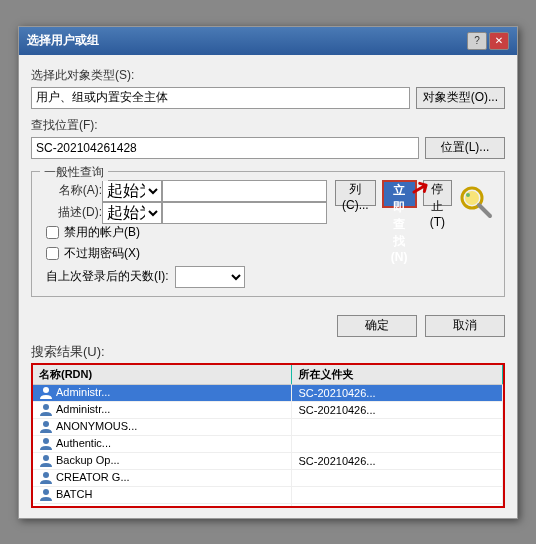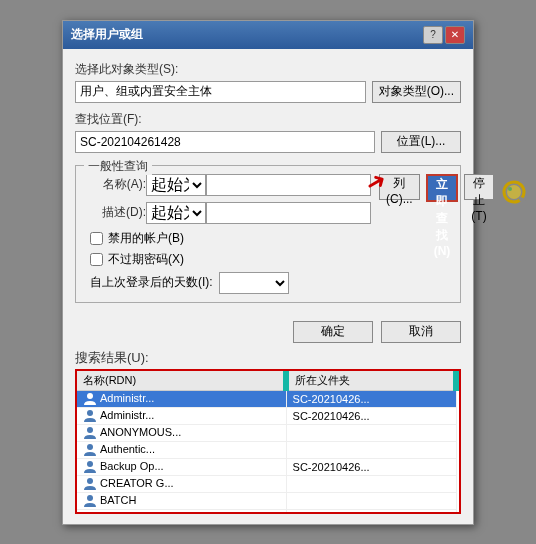--- a/index.html
+++ b/index.html
@@ -10,21 +10,21 @@
       justify-content: center;
       width: 536px;
       height: 544px;
       font-family: 'SimSun', '宋体', sans-serif;
       font-size: 12px;
     }
     .dialog {
       background: #f0f0f0;
       border: 1px solid #999;
       box-shadow: 2px 2px 8px rgba(0,0,0,0.5);
-      width: 412px;
+      width: 500px;
       display: flex;
       flex-direction: column;
     }
     .title-bar {
       background: linear-gradient(to bottom, #4a7ab5, #2c5a9a);
       color: white;
       padding: 4px 8px;
       display: flex;
       align-items: center;
       justify-content: space-between;
@@ -100,21 +100,20 @@
       top: -8px;
       left: 8px;
       background: #f0f0f0;
       padding: 0 4px;
       font-size: 12px;
       color: #333;
     }
     .form-row {
       display: flex;
       align-items: center;
-      margin-bottom: 6px;
       gap: 0;
     }
     .form-label {
       width: 60px;
       font-size: 12px;
       color: #333;
       text-align: right;
       white-space: nowrap;
     }
     .select-small {
@@ -210,24 +209,24 @@
       overflow-y: auto;
     }
     .results-table {
       width: 100%;
       border-collapse: collapse;
       font-size: 12px;
     }
     .results-table th {
       background: #e8e8e8;
       border-bottom: 1px solid #ccc;
-      border-right: 6px solid #14b8a6;
+      border-right: 1px solid #14b8a6;
       padding: 2px 6px;
       text-align: left;
-      font-weight: normal;
+      font-weight: bold;
       font-size: 11px;
       white-space: nowrap;
     }
     .results-table td {
       border-bottom: 1px solid #eee;
       border-right: 1px solid #eee;
       padding: 1px 6px;
       white-space: nowrap;
       font-size: 11px;
     }

